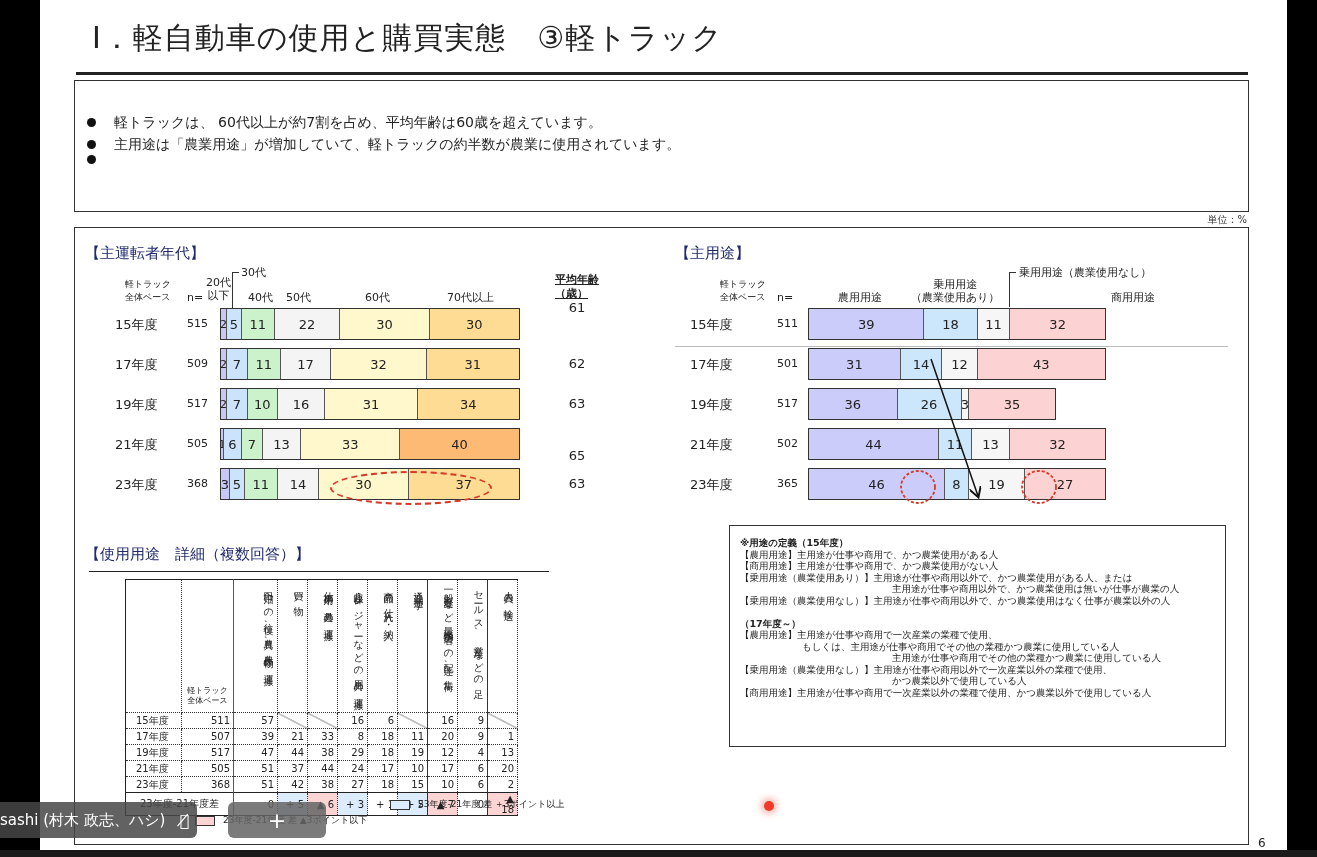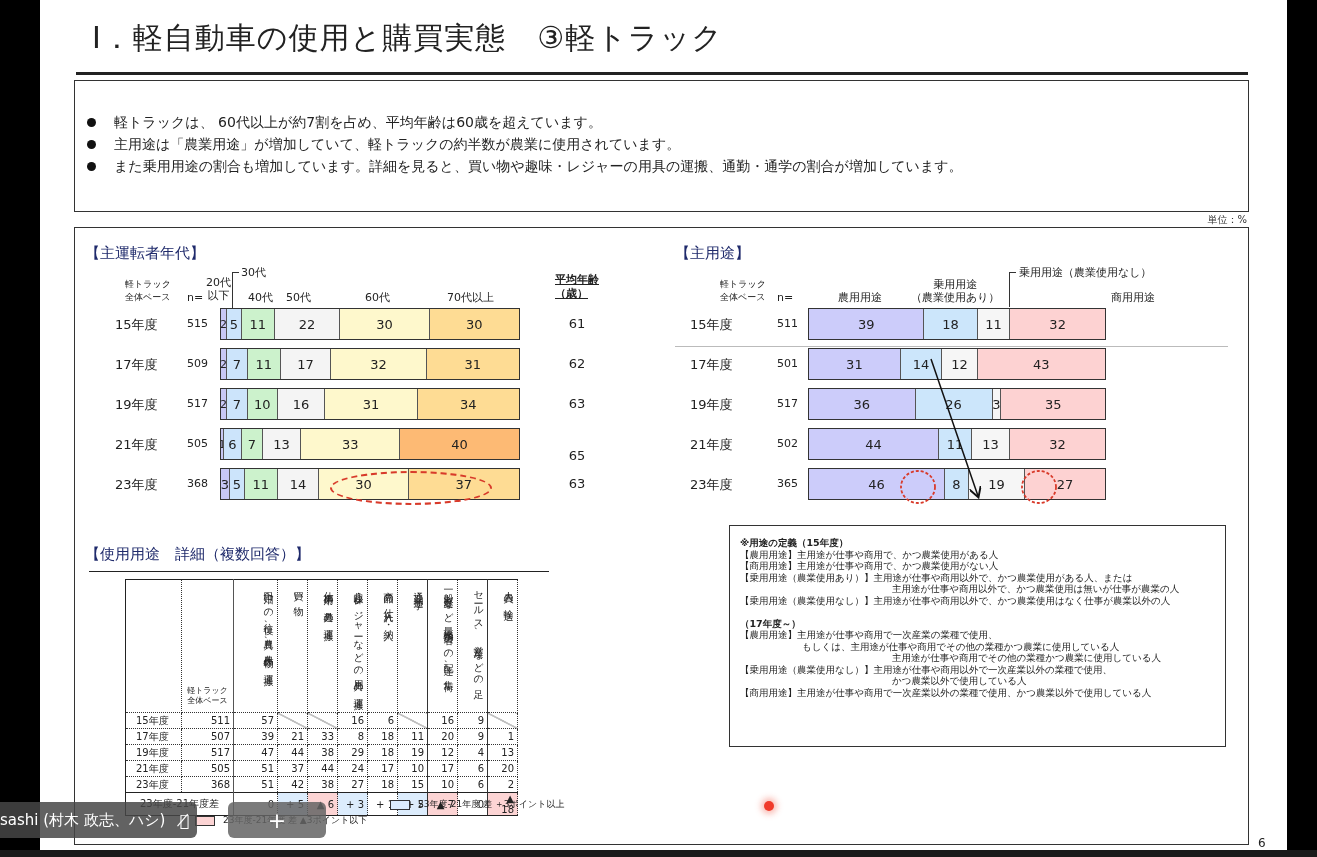--- a/index.html
+++ b/index.html
@@ -60,21 +60,20 @@
       <li>
           <span class="dot"></span>
           <span>軽トラックは、 60代以上が約7割を占め、平均年齢は60歳を超えています。</span>
         </li>
       <li>
           <span class="dot"></span>
           <span>主用途は「農業用途」が増加していて、軽トラックの約半数が農業に使用されています。</span>
         </li>
       <li>
           <span class="dot"></span>
-          <span>また乗用用途の割合も増加しています。詳細を見ると、買い物や趣味・レジャーの用具の運搬、通勤・通学の割合が増加しています。</span>
         </li>
     </ul>
   </div>
 
   <div class="unit">単位：%</div>
 
   <div class="panel">
 
     <div class="sec-title" style="left:10px;top:16px;">【主運転者年代】</div>
     <div class="hdr small" style="left:50px;top:50px;"><span>軽トラック</span><br><span>全体ベース</span></div>
@@ -88,21 +87,21 @@
     <div class="hdr" style="left:290px;top:63px;">60代</div>
     <div class="hdr" style="left:372px;top:63px;">70代以上</div>
     <div class="avg-hdr" style="left:480px;top:45px;">
         <span class="u">平均年齢</span>
         <span class="u">（歳）</span>
       </div>
 
     <div id="age-rows">
         <div class="row-label" style="left:40px;top:88px">15年度</div>
        <div class="row-n" style="left:112px;top:89px">515</div>
-       <div class="avg" style="left:482px;top:88px">61</div>
+       <div class="avg" style="left:482px;top:72px">61</div>
         <div class="bar" style="left:145px;top:80px;width:300px">
           <div class="seg" style="width:6px;background:#c8c8f5;font-size:11px;">2</div>
           <div class="seg" style="width:15px;background:#cce4fb;">5</div>
           <div class="seg" style="width:33px;background:#ccf2cc;">11</div>
           <div class="seg" style="width:66px;background:#f4f4f4;">22</div>
           <div class="seg" style="width:90px;background:#fef8cc;">30</div>
           <div class="seg" style="width:90px;background:#fedc94;">30</div>
         </div>
         <div class="row-label" style="left:40px;top:128px">17年度</div>
        <div class="row-n" style="left:112px;top:129px">509</div>
@@ -176,21 +175,21 @@
         <div class="row-label" style="left:615px;top:128px">17年度</div>
        <div class="row-n" style="left:702px;top:129px">501</div>
         <div class="bar" style="left:733px;top:120px;width:298px">
           <div class="seg" style="width:92.38px;background:#ccccfa">31</div>
           <div class="seg" style="width:41.720000000000006px;background:#cce6fb">14</div>
           <div class="seg" style="width:35.76px;background:#f6f6f6">12</div>
           <div class="seg" style="width:128.14px;background:#fdd2d2">43</div>
         </div>
         <div class="row-label" style="left:615px;top:168px">19年度</div>
        <div class="row-n" style="left:702px;top:169px">517</div>
-        <div class="bar" style="left:733px;top:160px;width:298px">
+        <div class="bar" style="left:733px;top:160px;width:248px">
           <div class="seg" style="width:107.28px;background:#ccccfa">36</div>
           <div class="seg" style="width:77.48px;background:#cce6fb">26</div>
           <div class="seg" style="width:8.94px;background:#f6f6f6">3</div>
           <div class="seg" style="width:104.3px;background:#fdd2d2">35</div>
         </div>
         <div class="row-label" style="left:615px;top:208px">21年度</div>
        <div class="row-n" style="left:702px;top:209px">502</div>
         <div class="bar" style="left:733px;top:200px;width:298px">
           <div class="seg" style="width:131.12px;background:#ccccfa">44</div>
           <div class="seg" style="width:32.78px;background:#cce6fb">11</div>

